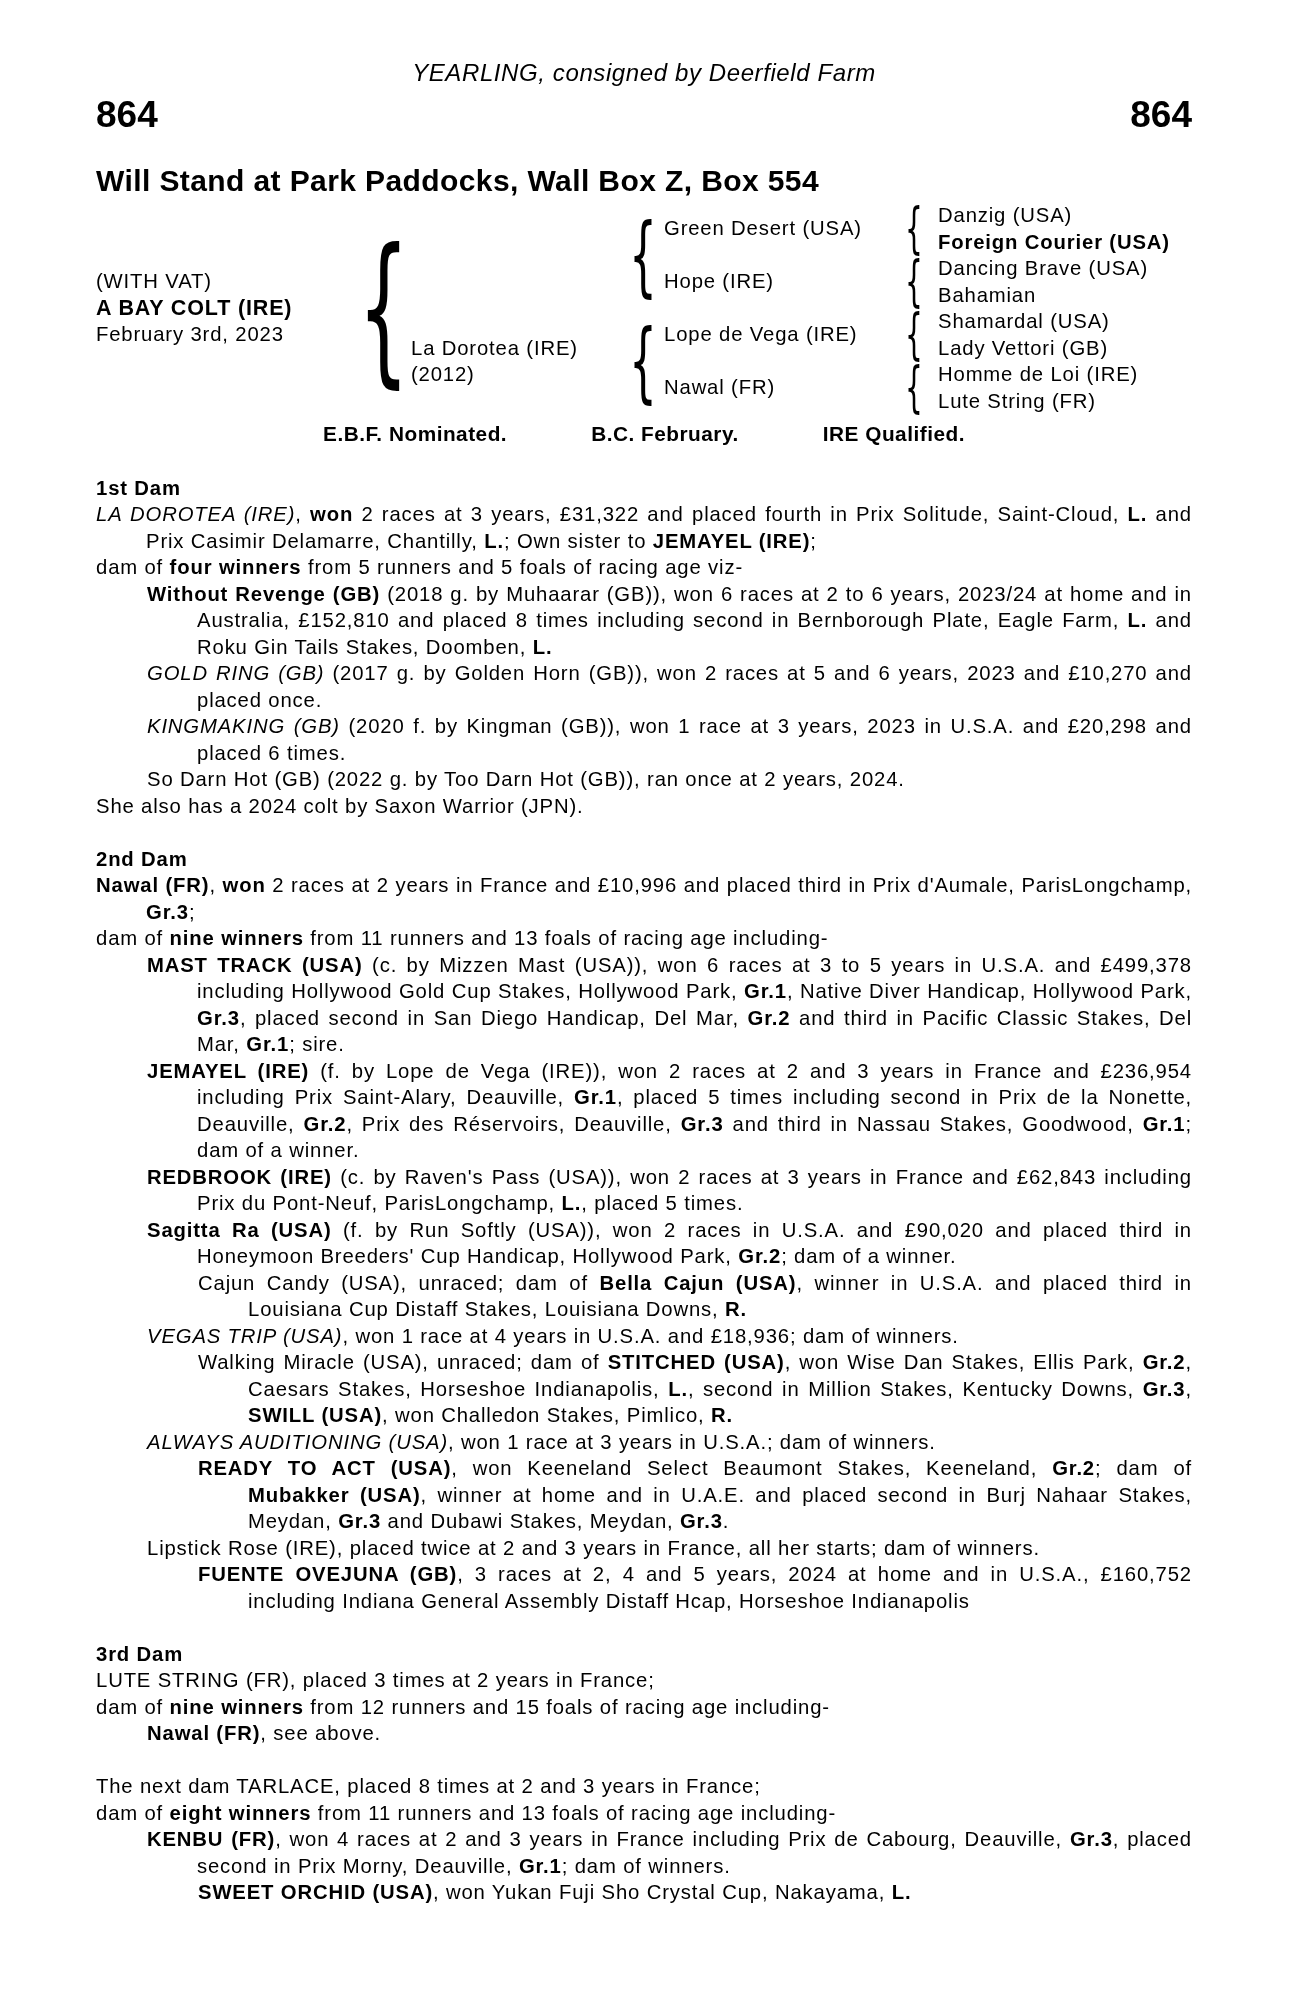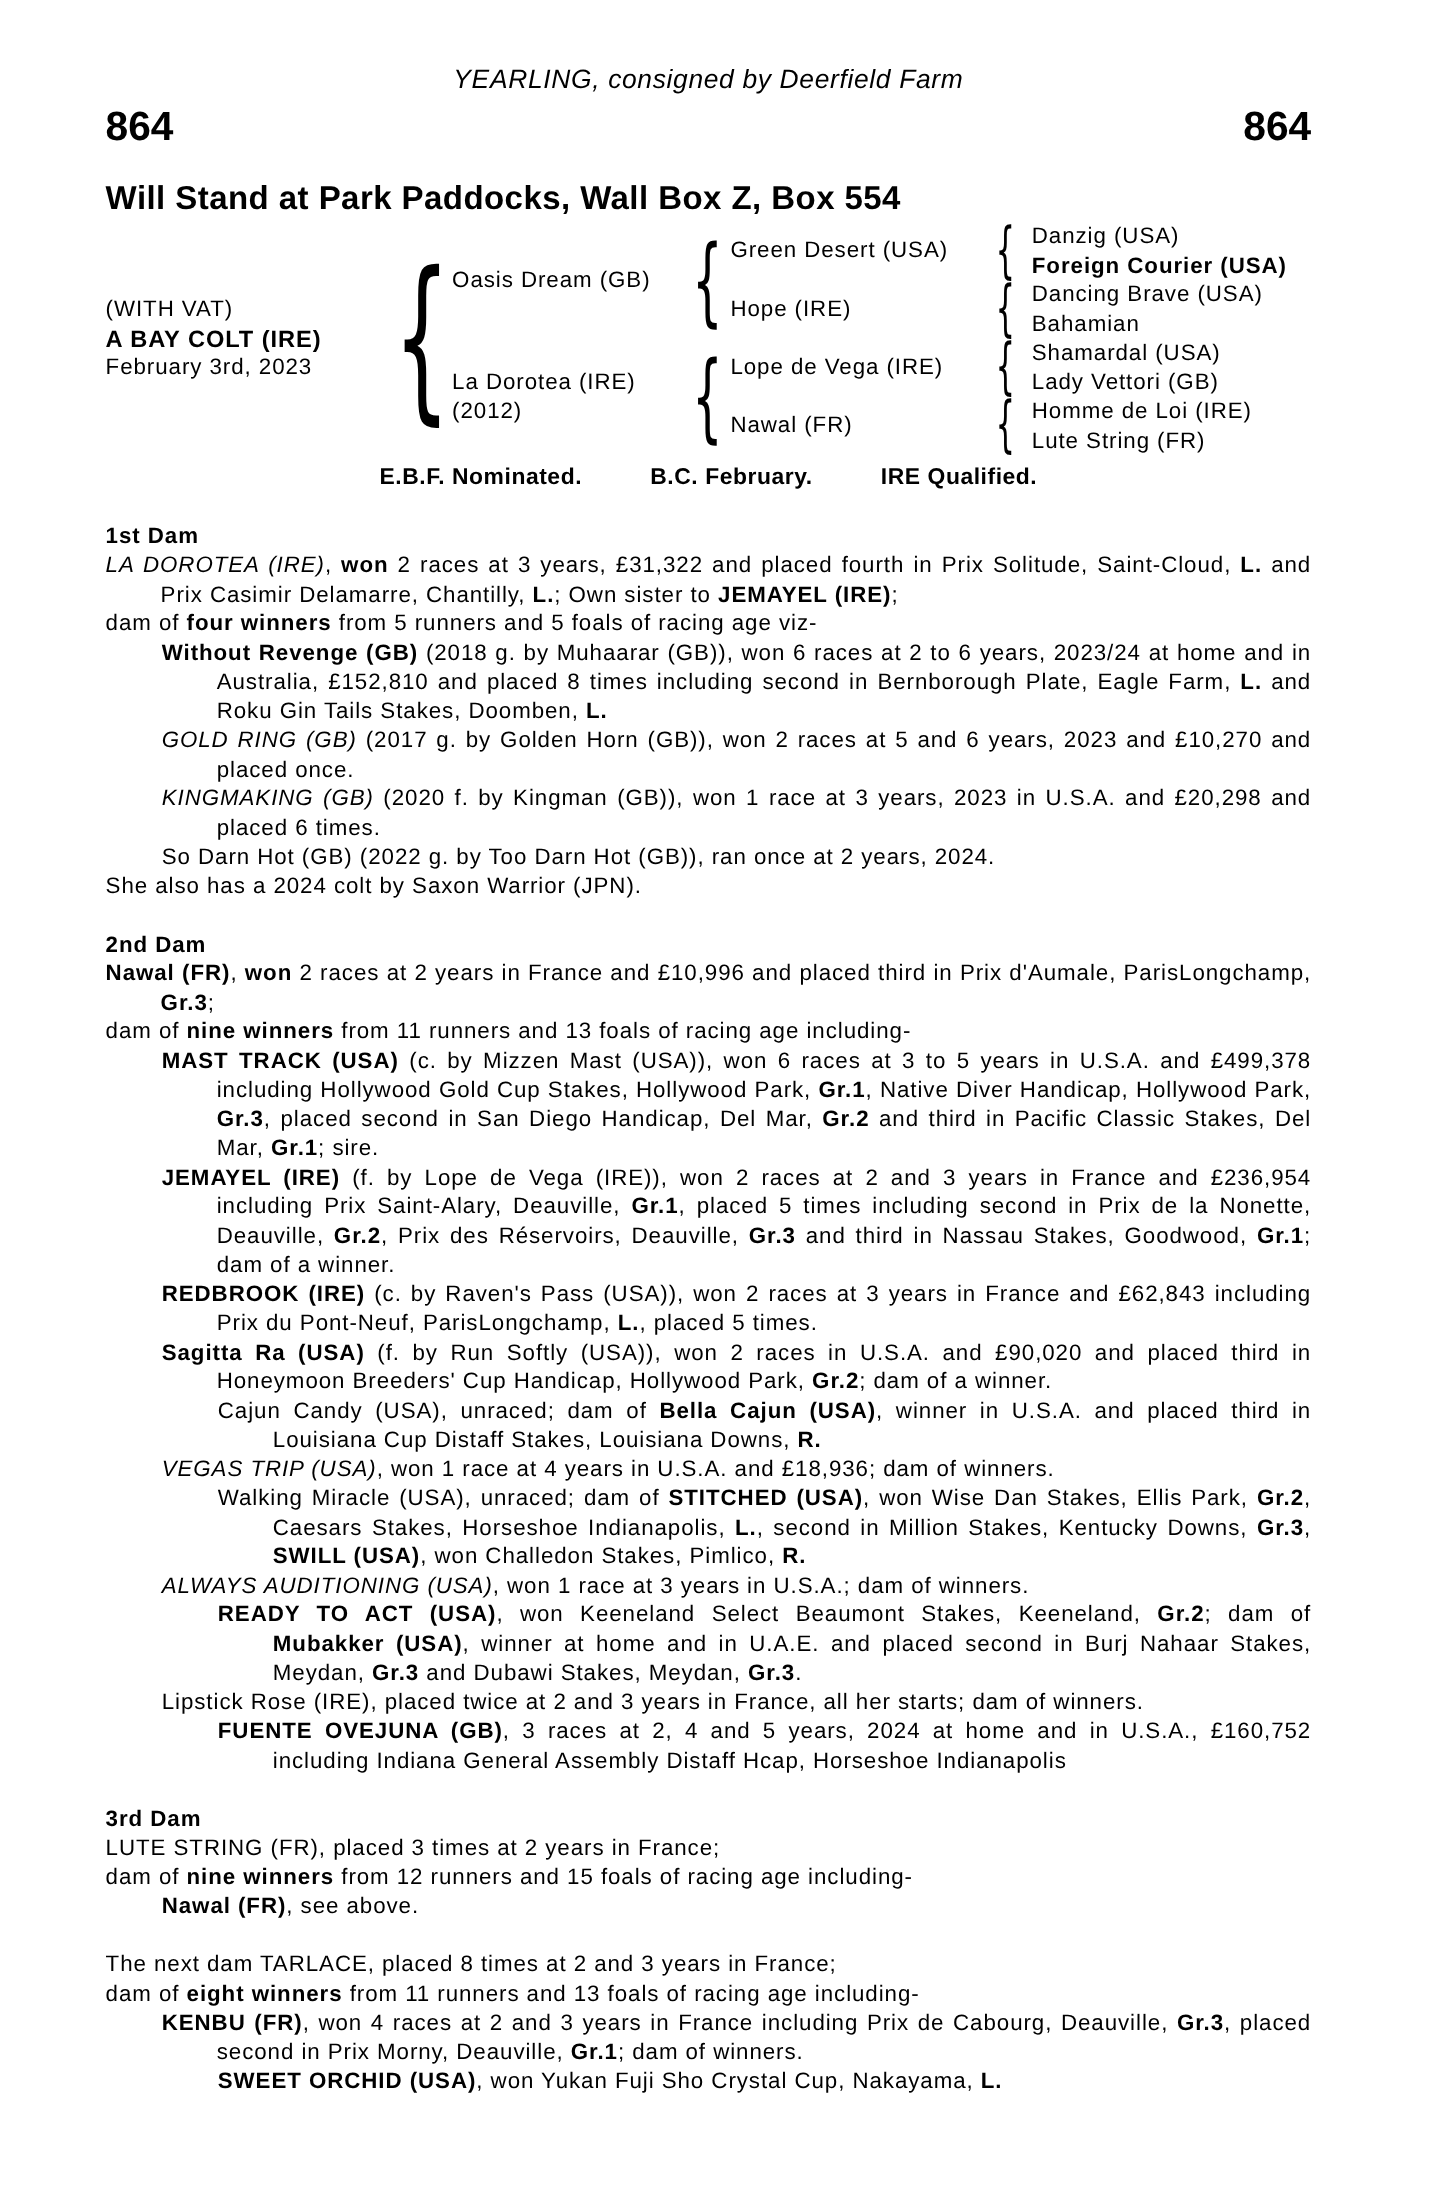--- a/index.html
+++ b/index.html
@@ -24,21 +24,21 @@
   .gen2.dam-box{top:106px;}
   .gen3-item{left:568px;width:232px;height:53px;white-space:nowrap;}
   .gen4-item{position:absolute;left:842px;height:26.5px;white-space:nowrap;}
   .brace{position:absolute;display:flex;align-items:center;justify-content:center;
     font-family:"DejaVu Sans",sans-serif;font-weight:400;letter-spacing:0;color:#000;}
   .brace>span{display:block;transform:scaleX(0.5);transform-origin:center;}
   .main-brace{left:264px;top:0;width:48px;height:212px;font-size:162px;}
   .parent-brace{left:530px;width:34px;height:106px;font-size:88px;}
   .gp-brace{left:802px;width:32px;height:53px;font-size:56px;}
 
-  .noms{display:flex;justify-content:center;gap:62px;font-weight:700;
+  .noms{display:flex;justify-content:center;gap:84px;font-weight:700;
     font-size:20.8px;margin-top:7px;letter-spacing:0.5px;}
 
   
   .sections{margin-top:27px;}
   .section{margin-top:26.5px;}
   .section:first-child{margin-top:0;}
   .dam-heading{font-weight:700;}
   p.para{margin:0;text-align:justify;}
   .L0{padding-left:50px;text-indent:-50px;}
   .L1{padding-left:101px;text-indent:-50px;}
@@ -64,23 +64,20 @@
     <div class="subject">
       <div>(WITH VAT)</div>
       <div class="subj-name">A BAY COLT (IRE)</div>
       <div>February 3rd, 2023</div>
     </div>
 
     <div class="brace main-brace">
         <span>{</span>
       </div>
 
-    <div class="gen2 sire-box">
-      <div>Oasis Dream (GB)</div>
-    </div>
     <div class="gen2 dam-box">
       <div>La Dorotea (IRE)</div>
       <div>(2012)</div>
     </div>
 
     <div class="brace parent-brace" style="top:0;">
         <span>{</span>
       </div>
     <div class="brace parent-brace" style="top:106px;">
         <span>{</span>

